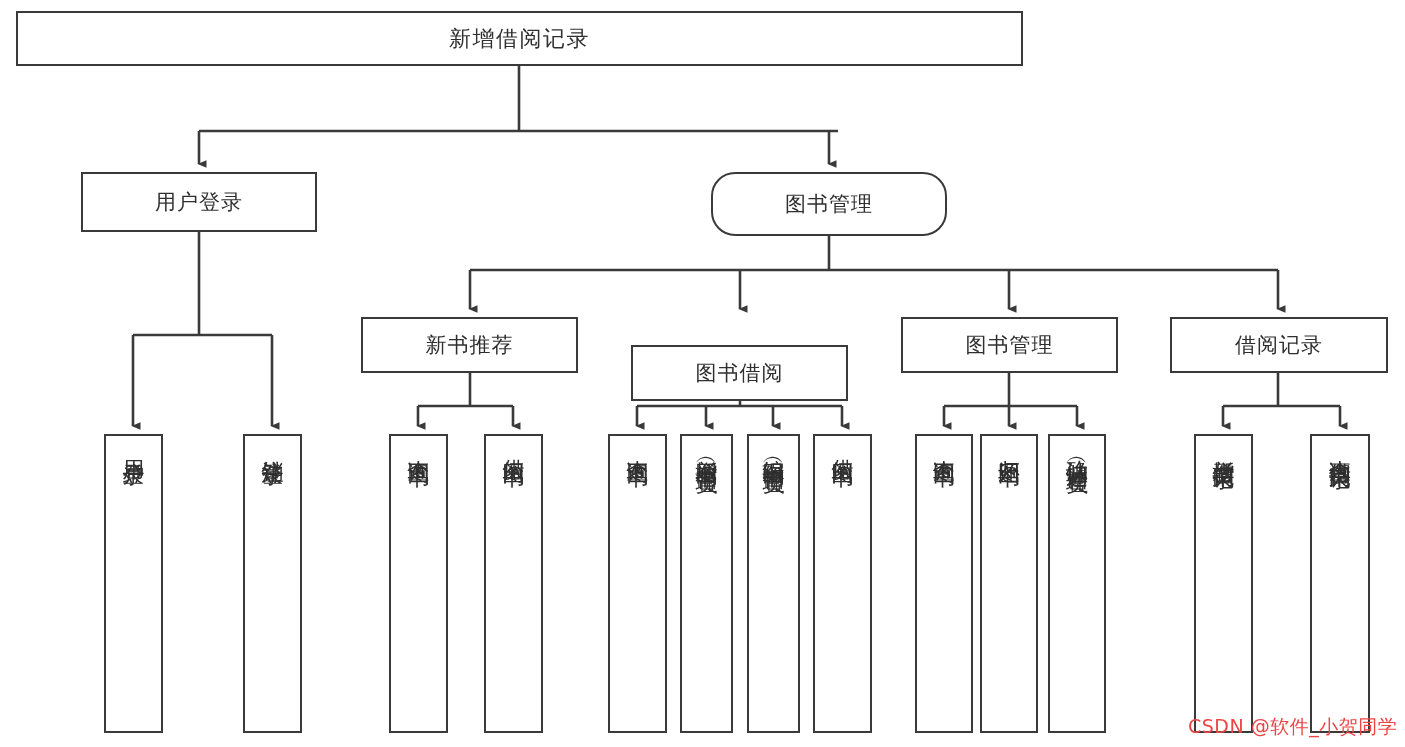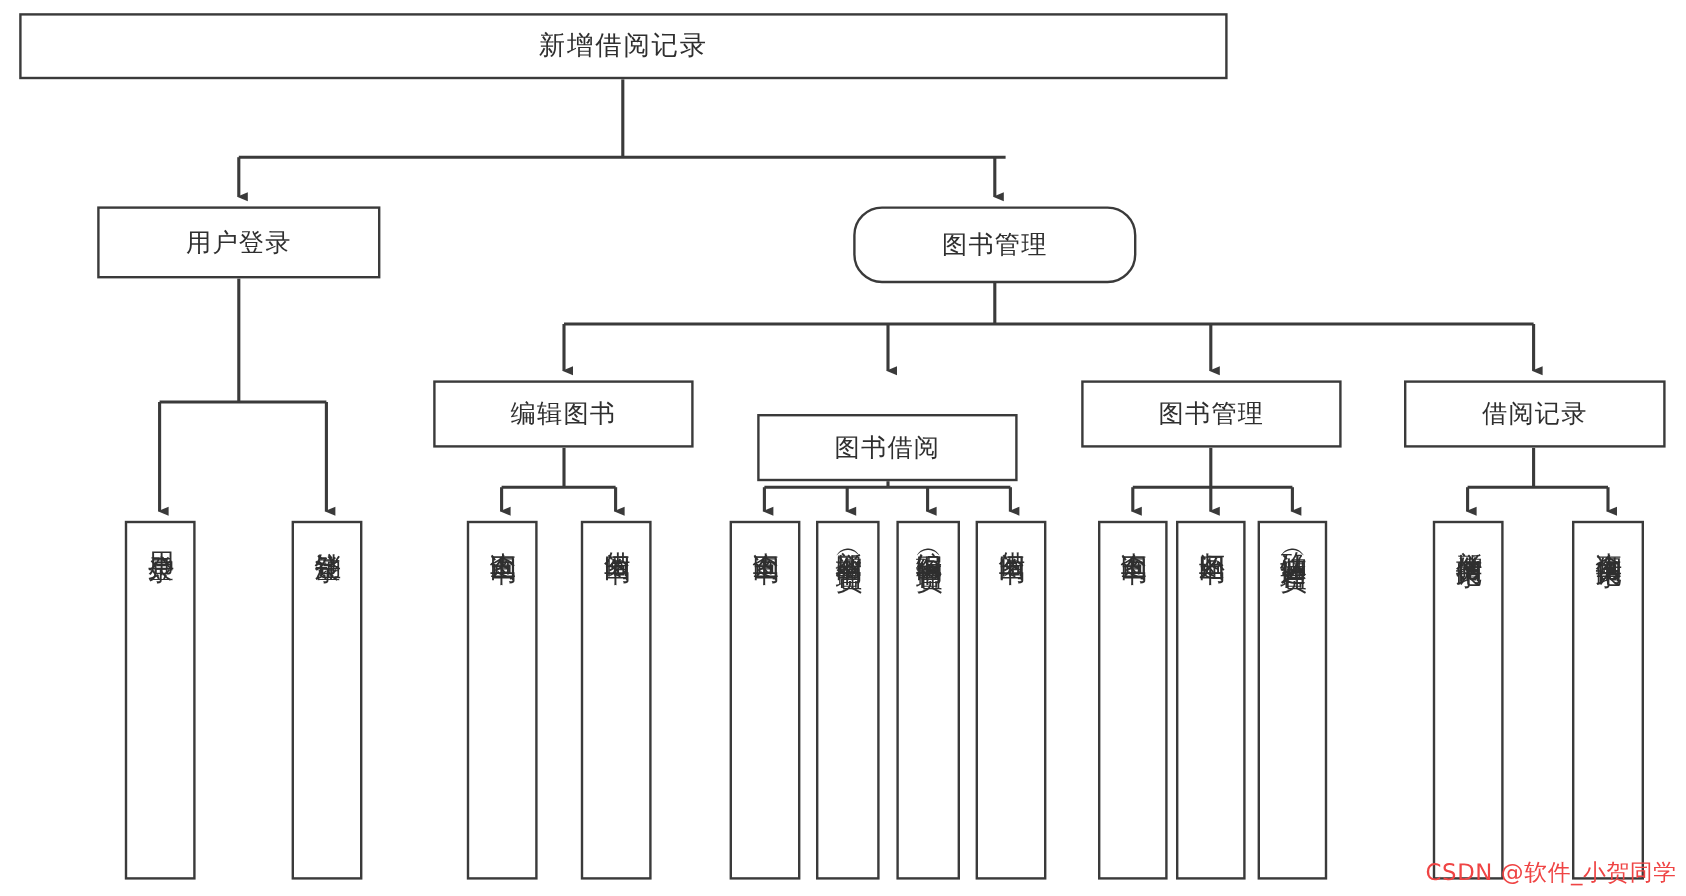--- a/index.html
+++ b/index.html
@@ -139,21 +139,21 @@
   </div>
 
   <div class="node horiz" style="left: 81px; top: 172px; width: 236px; height: 60px;">
     <span class="lbl">用户登录</span>
   </div>
   <div class="node horiz" style="left: 711px; top: 172px; width: 236px; height: 64px; border-radius: 24px;">
     <span class="lbl">图书管理</span>
   </div>
 
   <div class="node horiz" style="left: 361px; top: 317px; width: 217px; height: 56px;">
-    <span class="lbl">编辑图书</span>
+    <span class="lbl">新书推荐</span>
   </div>
   <div class="node horiz" style="left: 631px; top: 317px; width: 217px; height: 56px; margin-top: 28px;">
     <span class="lbl">图书借阅</span>
   </div>
   <div class="node horiz" style="left: 901px; top: 317px; width: 217px; height: 56px;">
     <span class="lbl">图书管理</span>
   </div>
   <div class="node horiz" style="left: 1170px; top: 317px; width: 218px; height: 56px;">
     <span class="lbl">借阅记录</span>
   </div>

